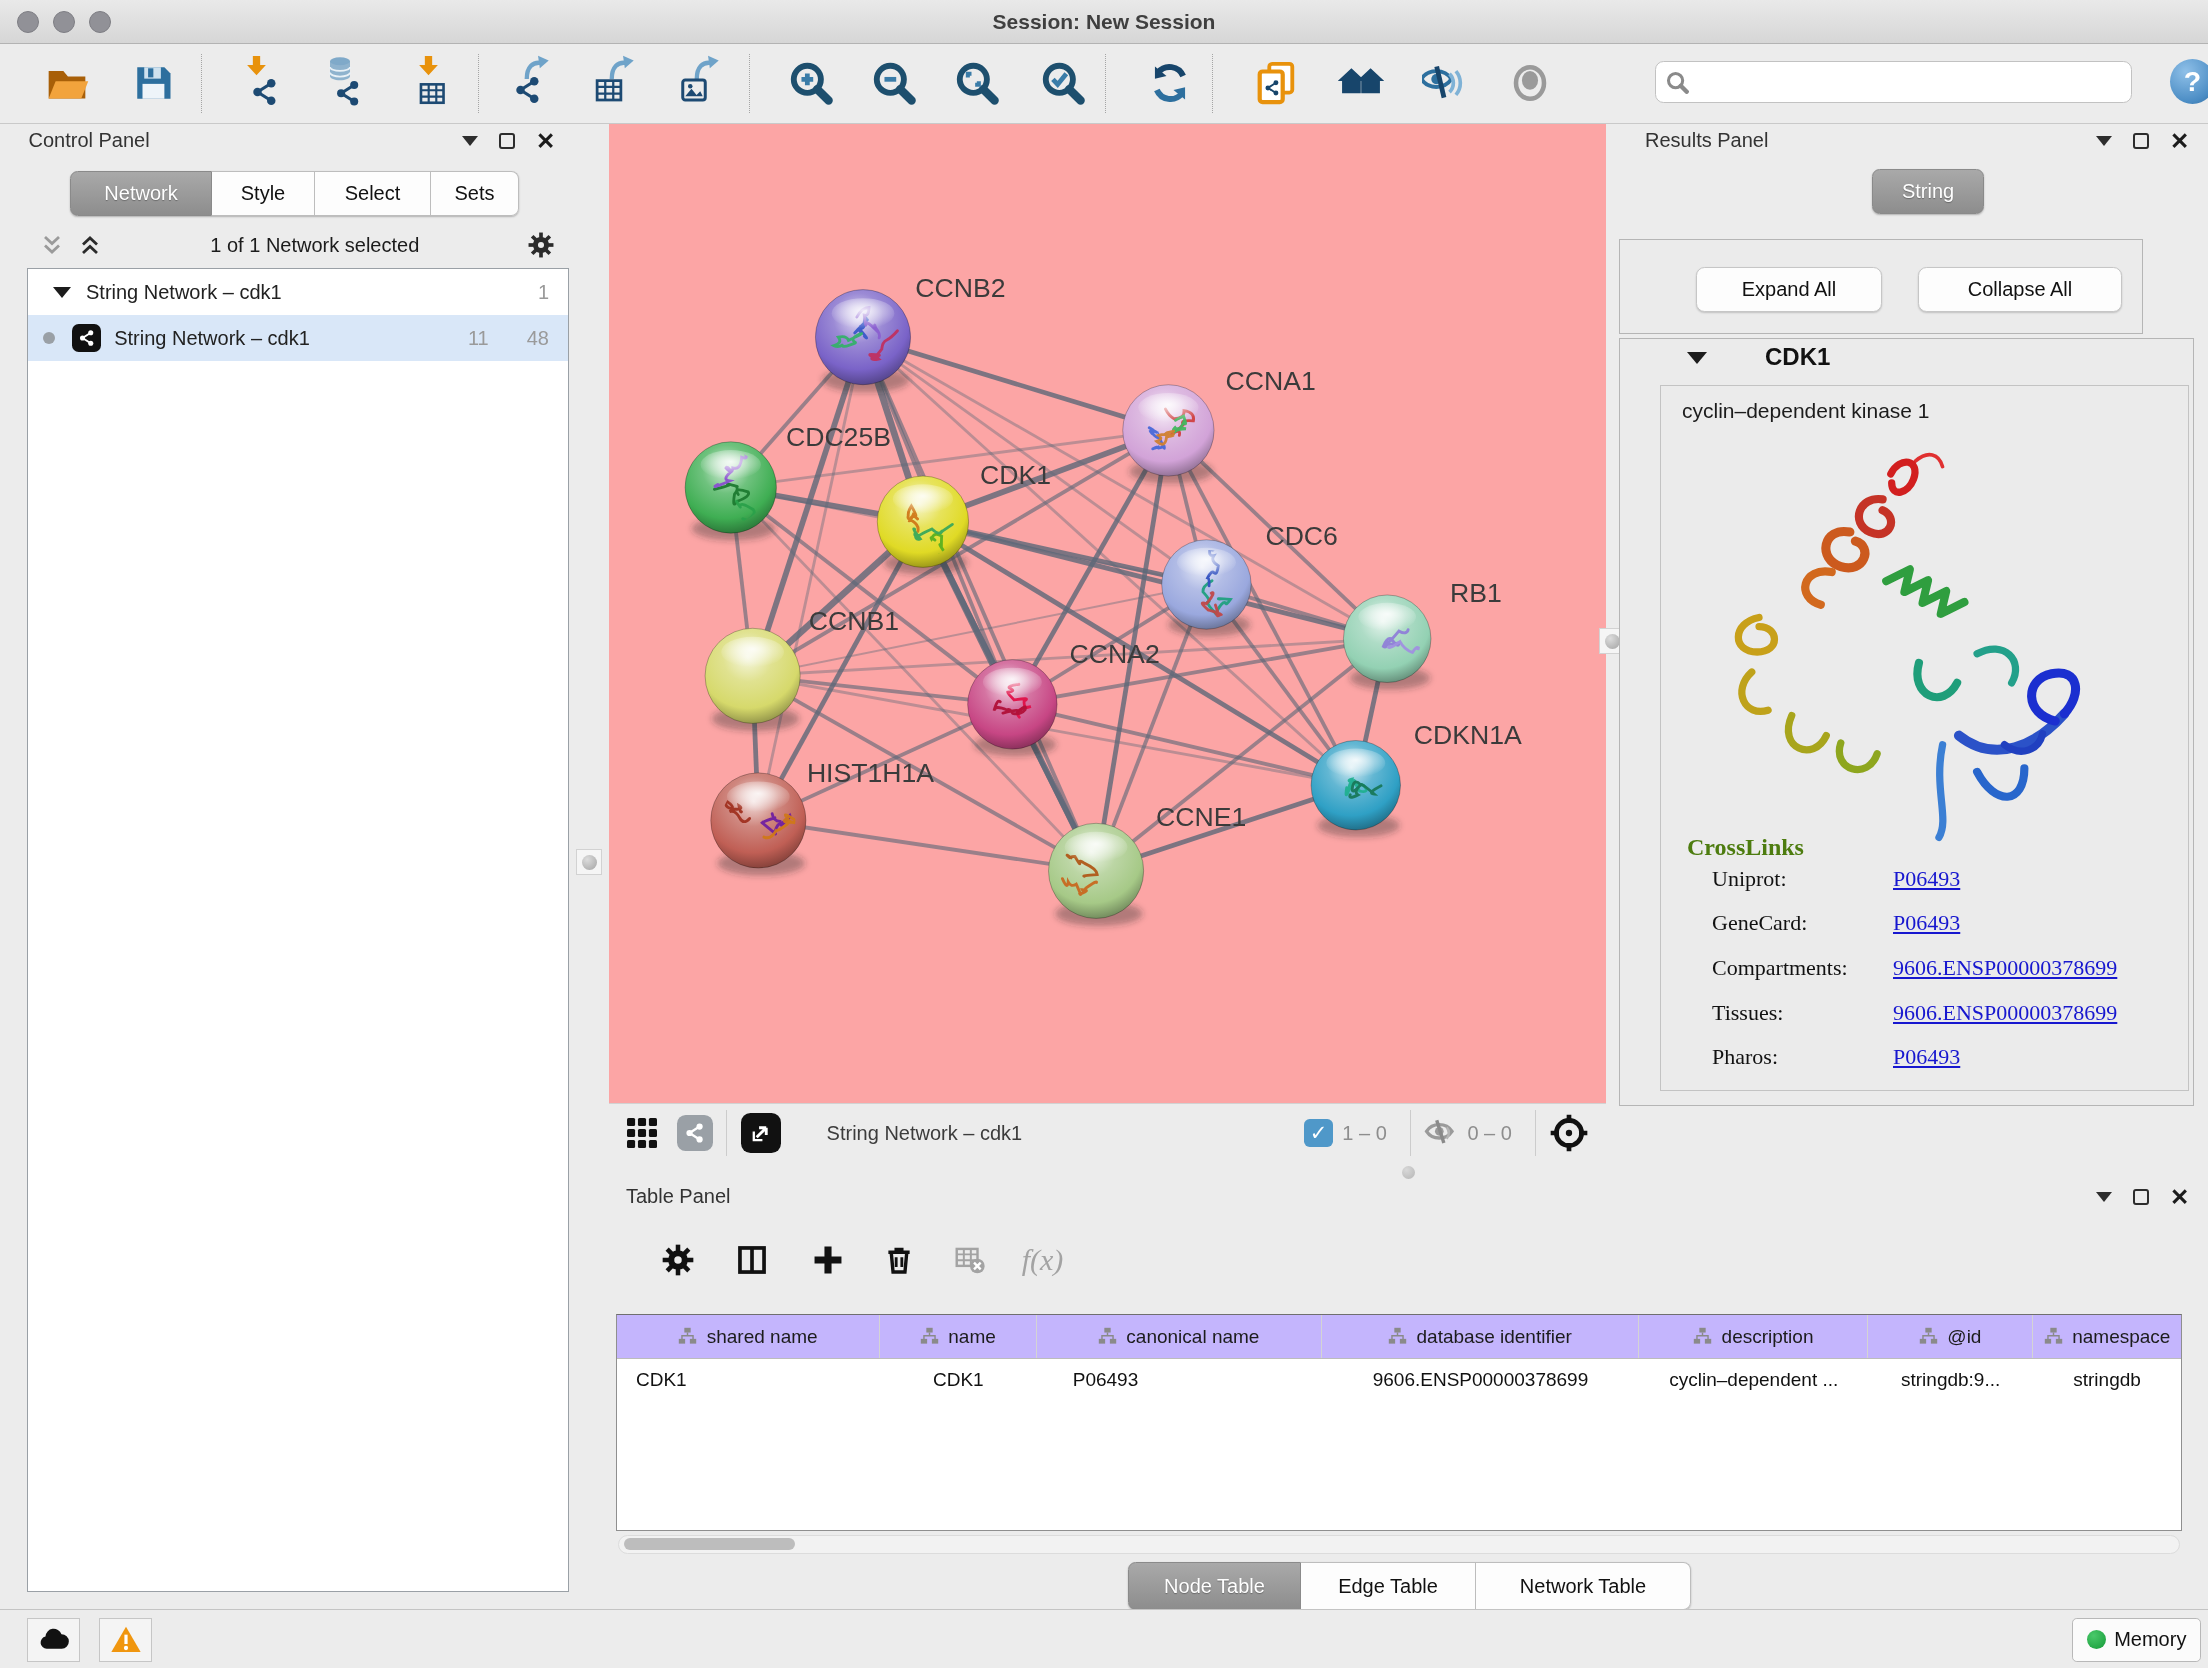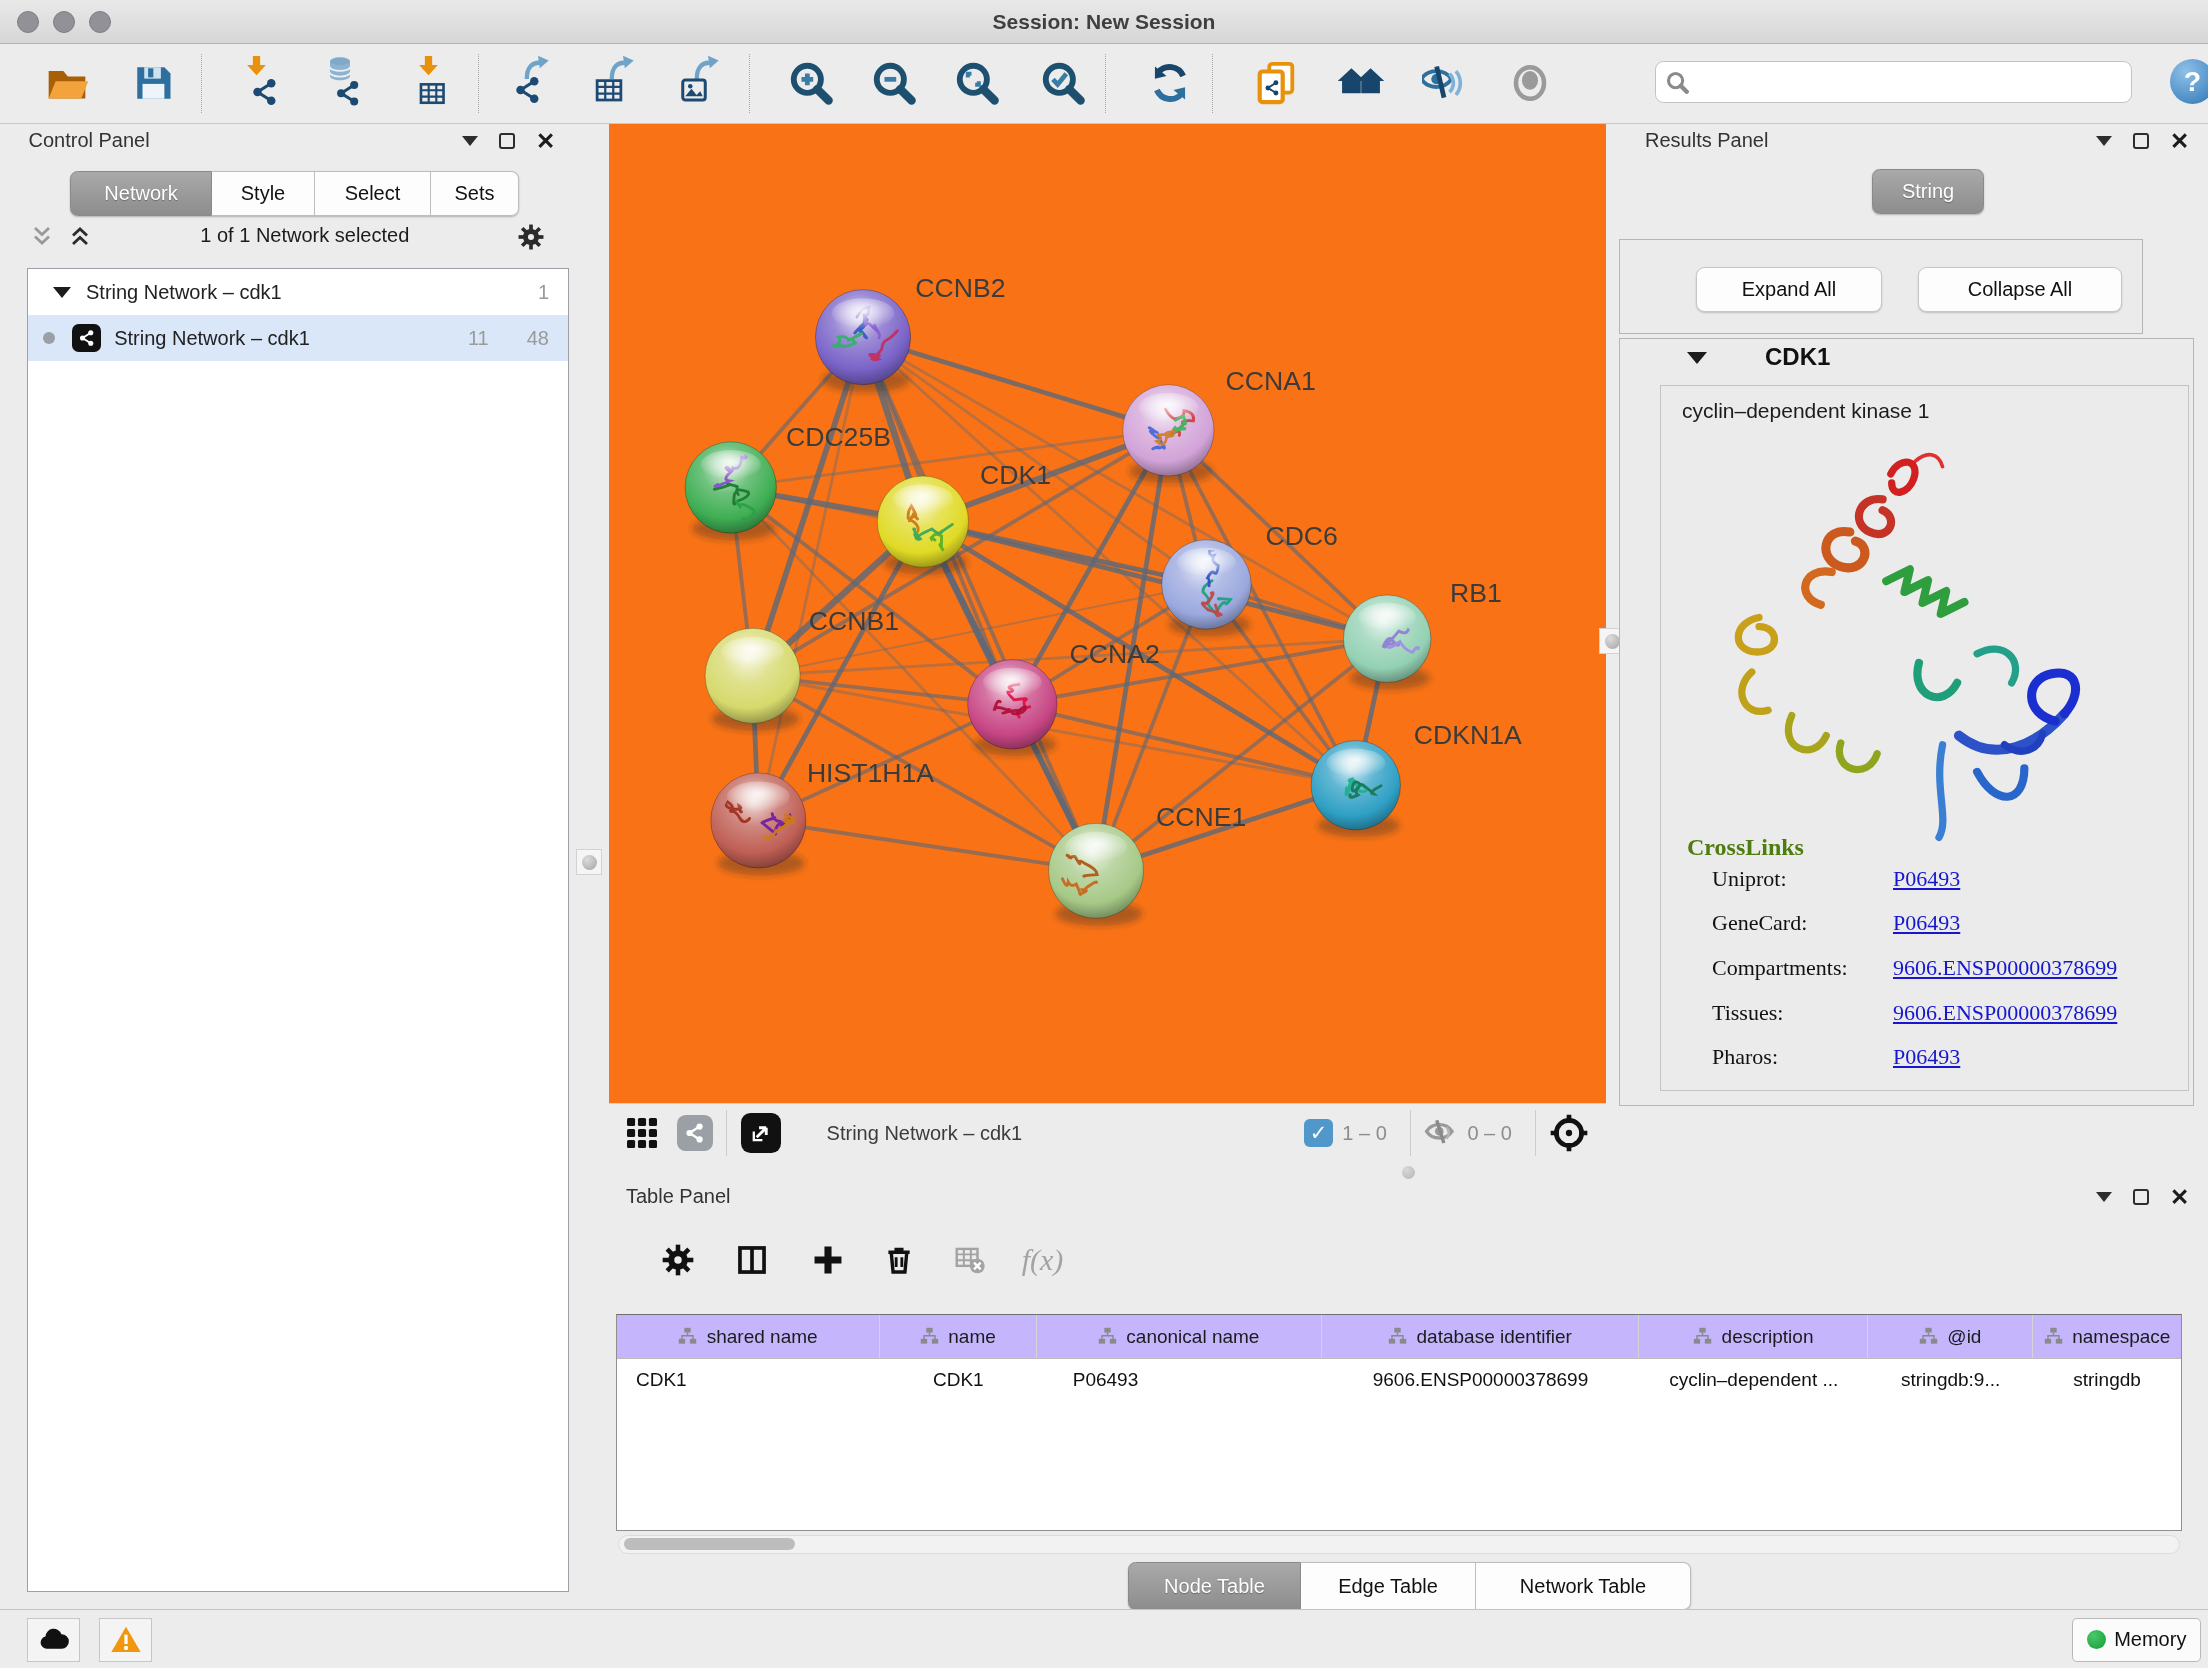--- a/index.html
+++ b/index.html
@@ -51,21 +51,21 @@
   .cp-list { left:27px; top:268px; width:542px; height:1324px; background:#fff;
     border:1.9px solid #9aa0a6; }
   .cp-row { height:46px; display:flex; align-items:center; font-size:20px; }
   .cp-row.selected { background:#d9e7f8; }
   .cp-count { color:#9a9a9a; }
   .share-badge { width:28.5px; height:28.5px; border-radius:6.7px; background:#111;
     display:flex; align-items:center; justify-content:center; }
   .gray-dot { width:12.4px; height:12.4px; border-radius:50%; background:#9aa0a6; }
 
   
-  .netview { left:609px; top:124px; width:997px; height:980px; background:#f97316; }
+  .netview { left:609px; top:124px; width:997px; height:980px; background:#fca5a5; }
   .net-toolbar { left:609px; top:1103px; width:997px; height:59px; background:#ececec;
     border-top:1px solid #d2d2d2; display:flex; align-items:center; }
   .nt-sep { width:0; height:46px; border-left:1px solid #cccccc; margin:0 13.3px; }
   .nt-label { font-size:20px; color:#3c3c3c; }
   .nt-counter { font-size:20px; color:#8d8d8d; margin:0 9.5px; }
   .checkbox-blue { width:28.5px; height:28.5px; border-radius:5.7px; background:#4f98c9;
     color:#fff; font-size:21px; line-height:28.5px; text-align:center; }
   .split-handle { width:26px; height:26px; background:#f5f5f5; border:1px solid #d2d2d2;
     display:flex; align-items:center; justify-content:center; }
   .split-handle .knob { width:15px; height:15px; border-radius:50%;
@@ -355,21 +355,21 @@
   <div class="pi-tri"></div>
   <div class="pi-box"></div>
   <div class="pi-x">✕</div>
 </div>
 <div class="abs seg" style="left:70px;top:171px;height:45px">
   <div class="tab active" style="width:142px">Network</div>
   <div class="tab" style="width:103px">Style</div>
   <div class="tab" style="width:116px">Select</div>
   <div class="tab" style="width:88px">Sets</div>
 </div>
-<div class="abs" style="left:17px;top:224px;width:542px;height:42px;display:flex;align-items:flex-start">
+<div class="abs" style="left:27px;top:224px;width:542px;height:42px;display:flex;align-items:center">
   <svg class="icon" style="margin-left:13.3px" width="24" height="24" viewBox="0 0 24 24" color="#9a9a9a">
       <use href="#s-chev2"></use>
     </svg>
   <svg class="icon" style="margin-left:13.3px;transform:rotate(180deg)" width="24" height="24" viewBox="0 0 24 24" color="#2b2b2b">
       <use href="#s-chev2"></use>
     </svg>
   <div style="flex:1;text-align:center;font-size:20px;color:#1c1c1c">1 of 1 Network selected</div>
   <svg class="icon" style="margin-right:15px" width="26" height="26" viewBox="0 0 24 24" color="#2b2b2b">
       <use href="#s-gear"></use>
     </svg>

